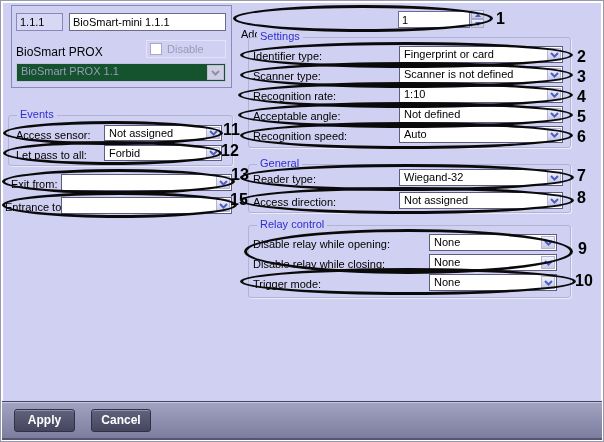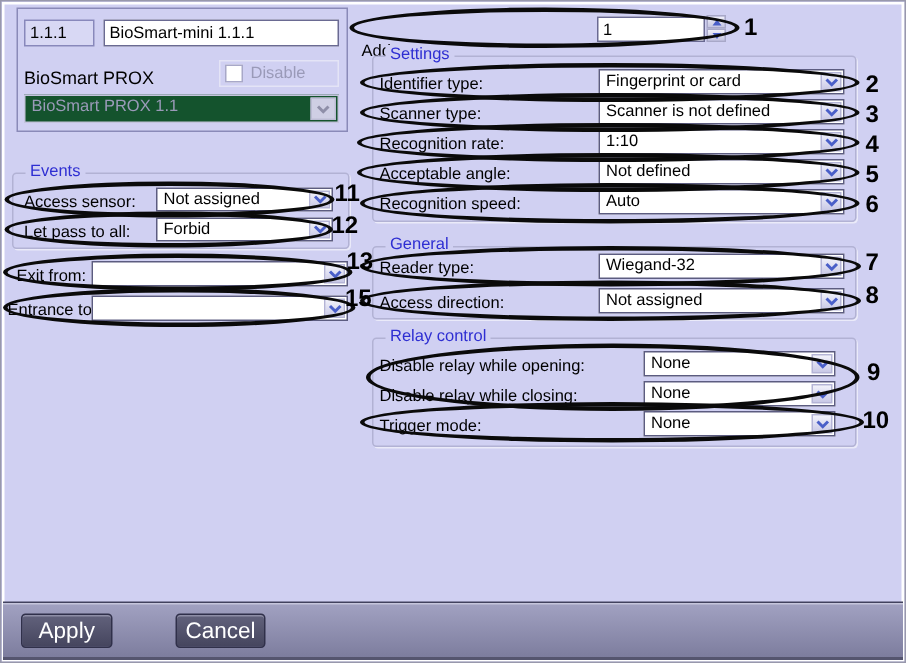--- a/index.html
+++ b/index.html
@@ -99,23 +99,24 @@
     border-bottom: 2px solid #55556f;
   }
   .btn {
     position: absolute;
     top: 7px; height: 23px;
     background: linear-gradient(#62627c, #45455e);
     border: 1px solid #30304a;
     border-radius: 3px;
     box-shadow: inset 0 1px 0 #8e8ea6;
     color: #fff;
-    font-size: 15px;
+    font-size: 12px;
     text-align: center;
     line-height: 21px;
+    font-weight: bold;
   }
   .gray { color: #9a9ab8; }
 </style>
 </head>
 <body>
 
 <div class="window">
 
   <div class="panel">
     <input class="tfield" style="left: 4px; top: 7px; width: 47px; height: 18px; background: rgb(216, 216, 244); border-color: rgb(136, 136, 187);" value="1.1.1">
@@ -284,21 +285,21 @@
     <span class="val"></span>
     <span class="cbtn">
         <svg width="9" height="6">
           <path d="M1 1 L4.5 4.5 L8 1" stroke="#4a5fc8" stroke-width="2" fill="none"></path>
         </svg>
       </span>
   </div>
 
   <div class="bottombar">
     <button class="btn" style="left:12px;width:61px;">Apply</button>
-    <button class="btn" style="left:89px;width:60px;margin-left:26px;">Cancel</button>
+    <button class="btn" style="left:89px;width:60px;">Cancel</button>
   </div>
 
   <div class="callout" style="left:232px;top:4px;width:260px;height:27px;"></div>
   <div class="callout" style="left:239px;top:41px;width:333px;height:26px;"></div>
   <div class="callout" style="left:239px;top:61px;width:333px;height:26px;"></div>
   <div class="callout" style="left:237px;top:81px;width:335px;height:26px;"></div>
   <div class="callout" style="left:237px;top:101px;width:335px;height:26px;"></div>
   <div class="callout" style="left:239px;top:121px;width:333px;height:27px;"></div>
   <div class="callout" style="left:239px;top:163px;width:334px;height:27px;"></div>
   <div class="callout" style="left:239px;top:186px;width:334px;height:27px;"></div>

